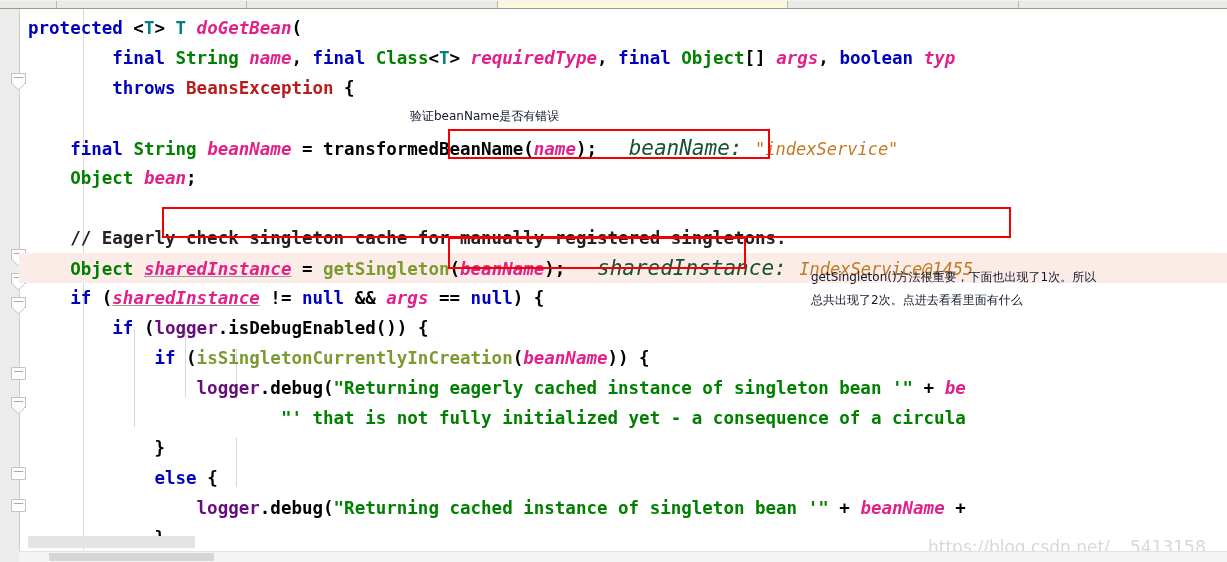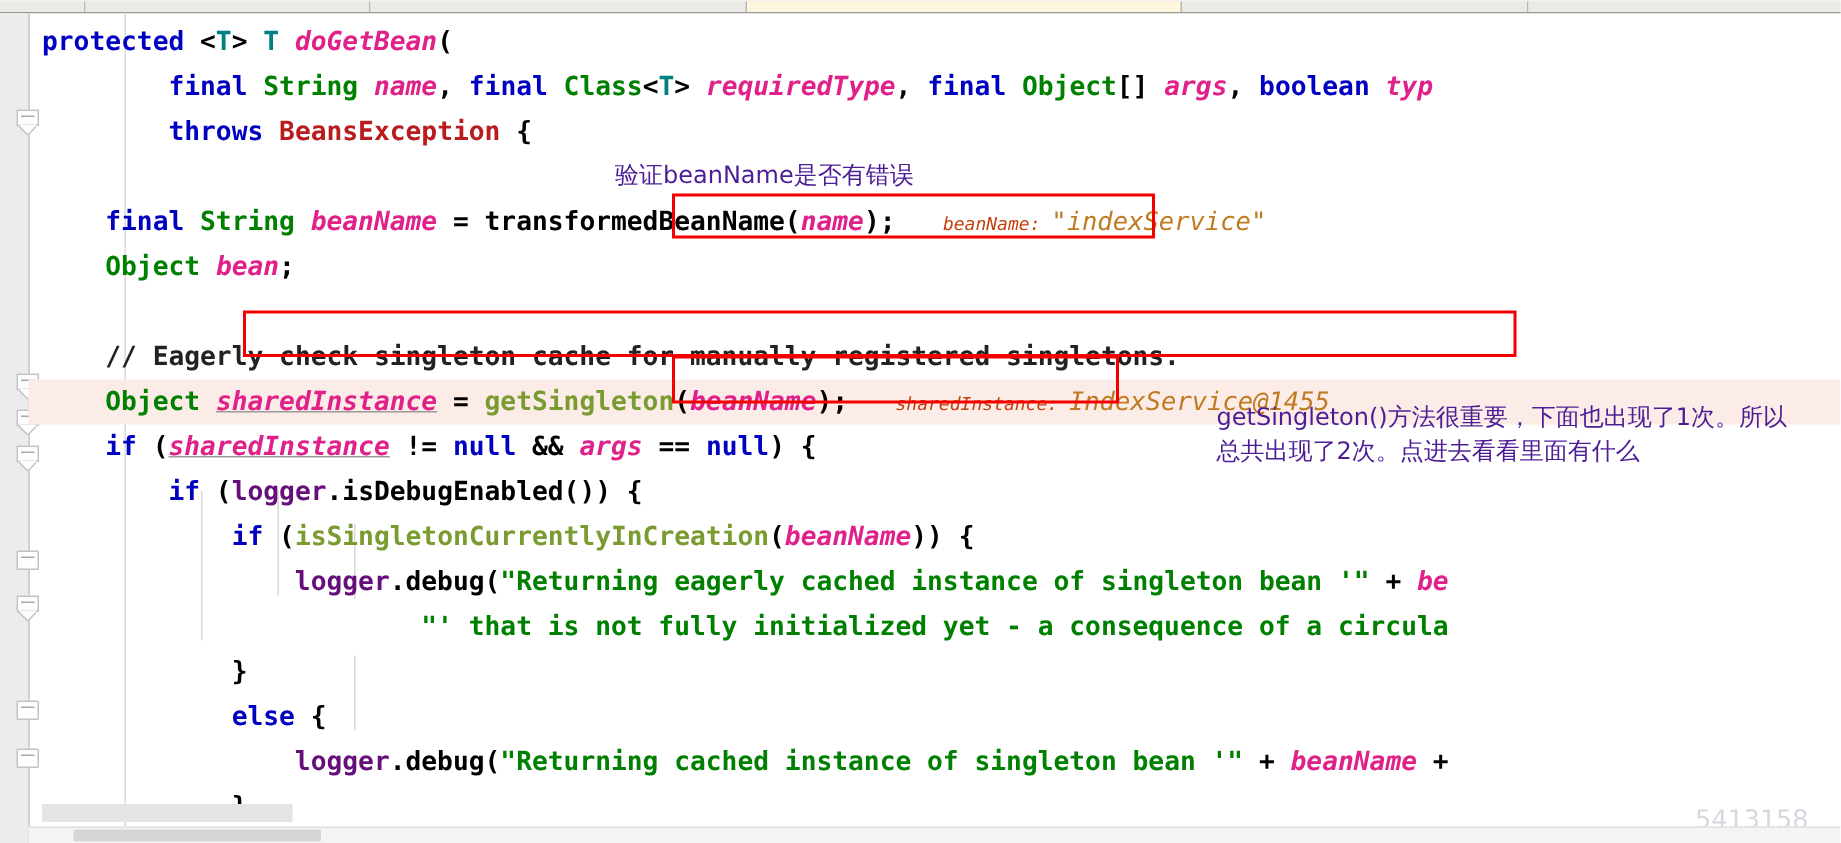--- a/index.html
+++ b/index.html
@@ -120,36 +120,36 @@
   .type    { color: #008000; font-weight: bold; }
   .gen     { color: #008080; font-weight: bold; }
   .mth     { color: #e0218a; font-weight: bold; font-style: italic; }
   .mthd    { color: #7a9b2f; font-weight: bold; }
   .pln     { color: #000000; font-weight: bold; }
   .str     { color: #008000; font-weight: bold; }
   .clsref  { color: #660e7a; font-weight: bold; }
   .exc     { color: #b91c1c; font-weight: bold; }
   .mcall   { color: #000000; font-weight: bold; }
   .cmt     { color: #222222; font-weight: bold; }
-  .hint    { color: #c2410c; font-style: italic; font-weight: normal; font-size: 12px;}
+  .hint    { color: #14532d; font-style: italic; font-weight: normal; font-size: 21px;}
   .hintv   { color: #c07b20; font-style: italic; font-weight: normal; font-size: 17px;}
   .underl  { text-decoration: underline; text-decoration-color: #9a9a9a; }
 
   
   .rbox {
     position: absolute;
     border: 2px solid #f40000;
     box-sizing: border-box;
     pointer-events: none;
   }
   .rtext {
     position: absolute;
-    color: #4c1d95;
+    color: #0f172a;
     font-family: "DejaVu Sans", sans-serif;
-    font-size: 16px;
+    font-size: 12px;
     line-height: 23px;
     white-space: pre;
     font-weight: normal;
   }
 
   
   .watermark {
     position: absolute;
     color: #d3d6dd;
     font-family: "DejaVu Sans", sans-serif;
@@ -263,20 +263,21 @@
       <div class="rbox" style="left: 162px; top: 198px; width: 849px; height: 31px;"></div>
       <div class="rbox" style="left: 448px; top: 228px; width: 298px; height: 32px;"></div>
     </div>
 
   <div id="notes">
       <div class="rtext" style="left: 410px; top: 96px;">验证beanName是否有错误</div>
       <div class="rtext" style="left: 811px; top: 257px;">getSingleton()方法很重要，下面也出现了1次。所以
 总共出现了2次。点进去看看里面有什么</div>
     </div>
 
+  <div class="watermark" style="left:928px;top:528px;">https://blog.csdn.net/</div>
   <div class="watermark" style="left:1130px;top:528px;">5413158</div>
 
   <div class="sel-strip" style="left:28px;top:527px;width:167px;"></div>
 
   <div class="hscroll-track">
     <div class="hscroll-thumb"></div>
   </div>
 </div>
 
 </body></html>

